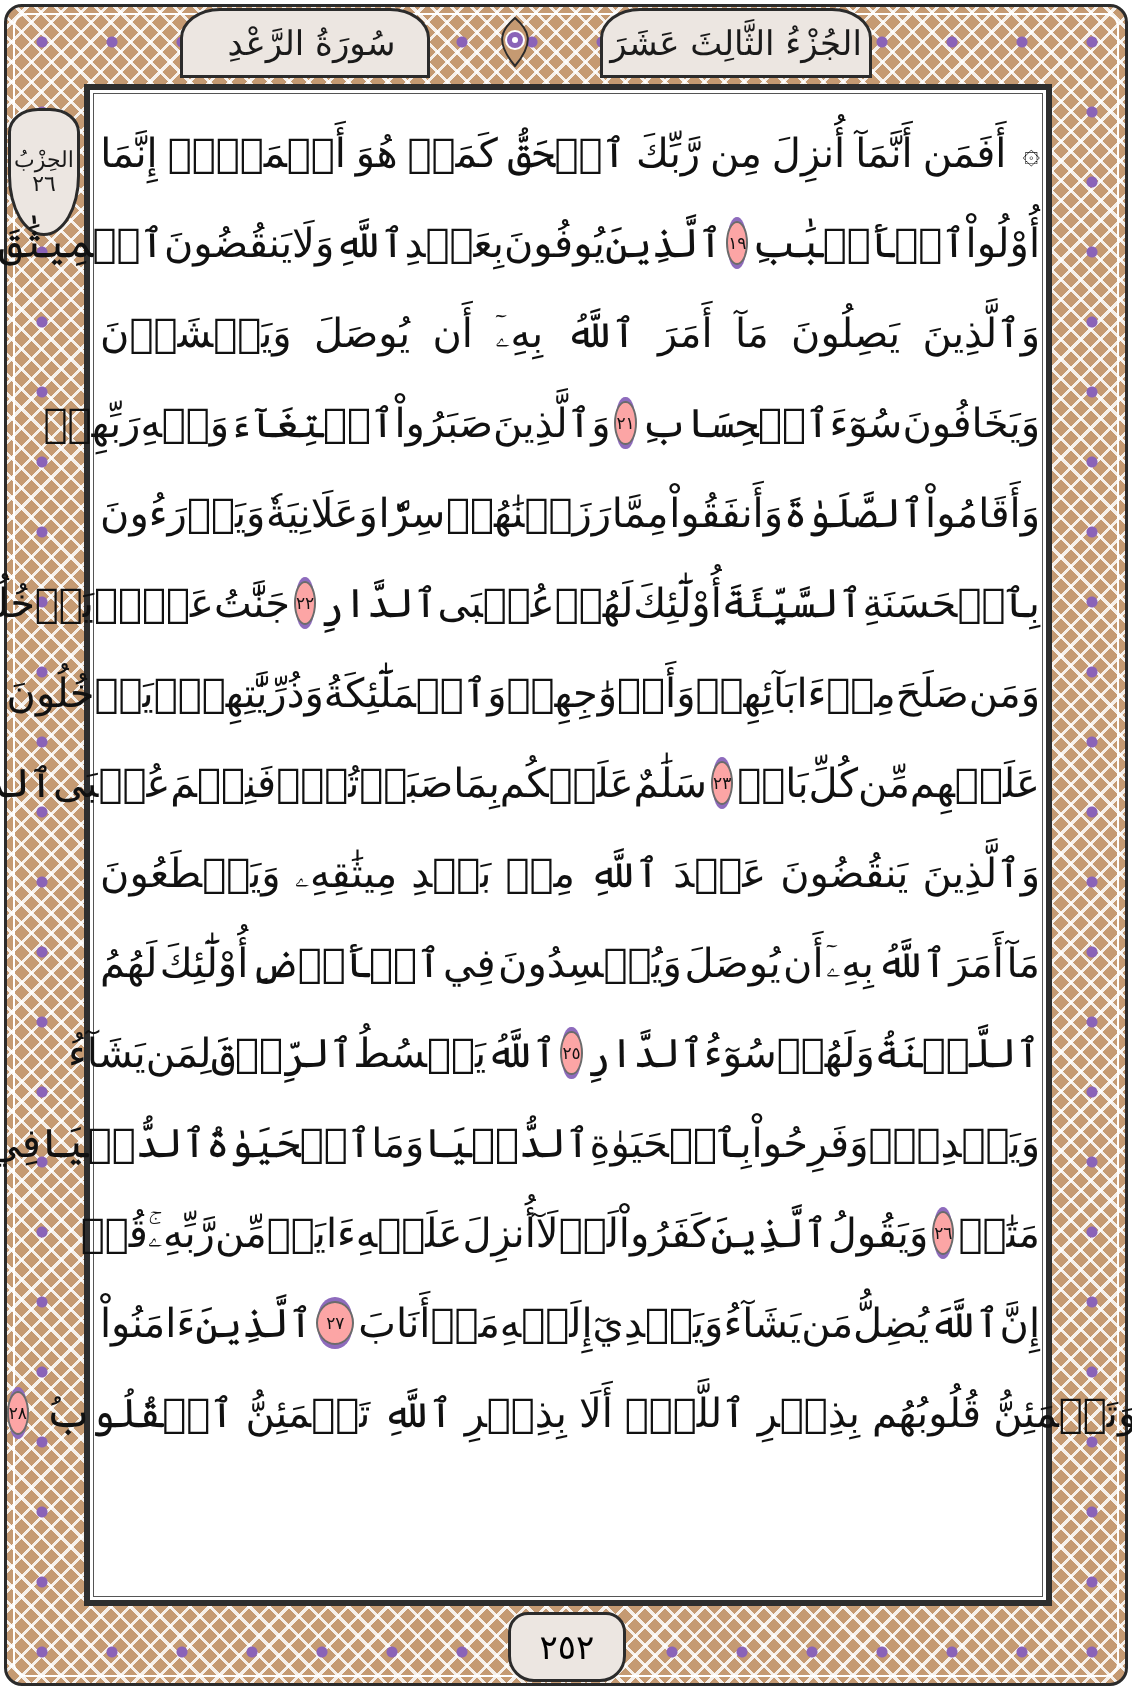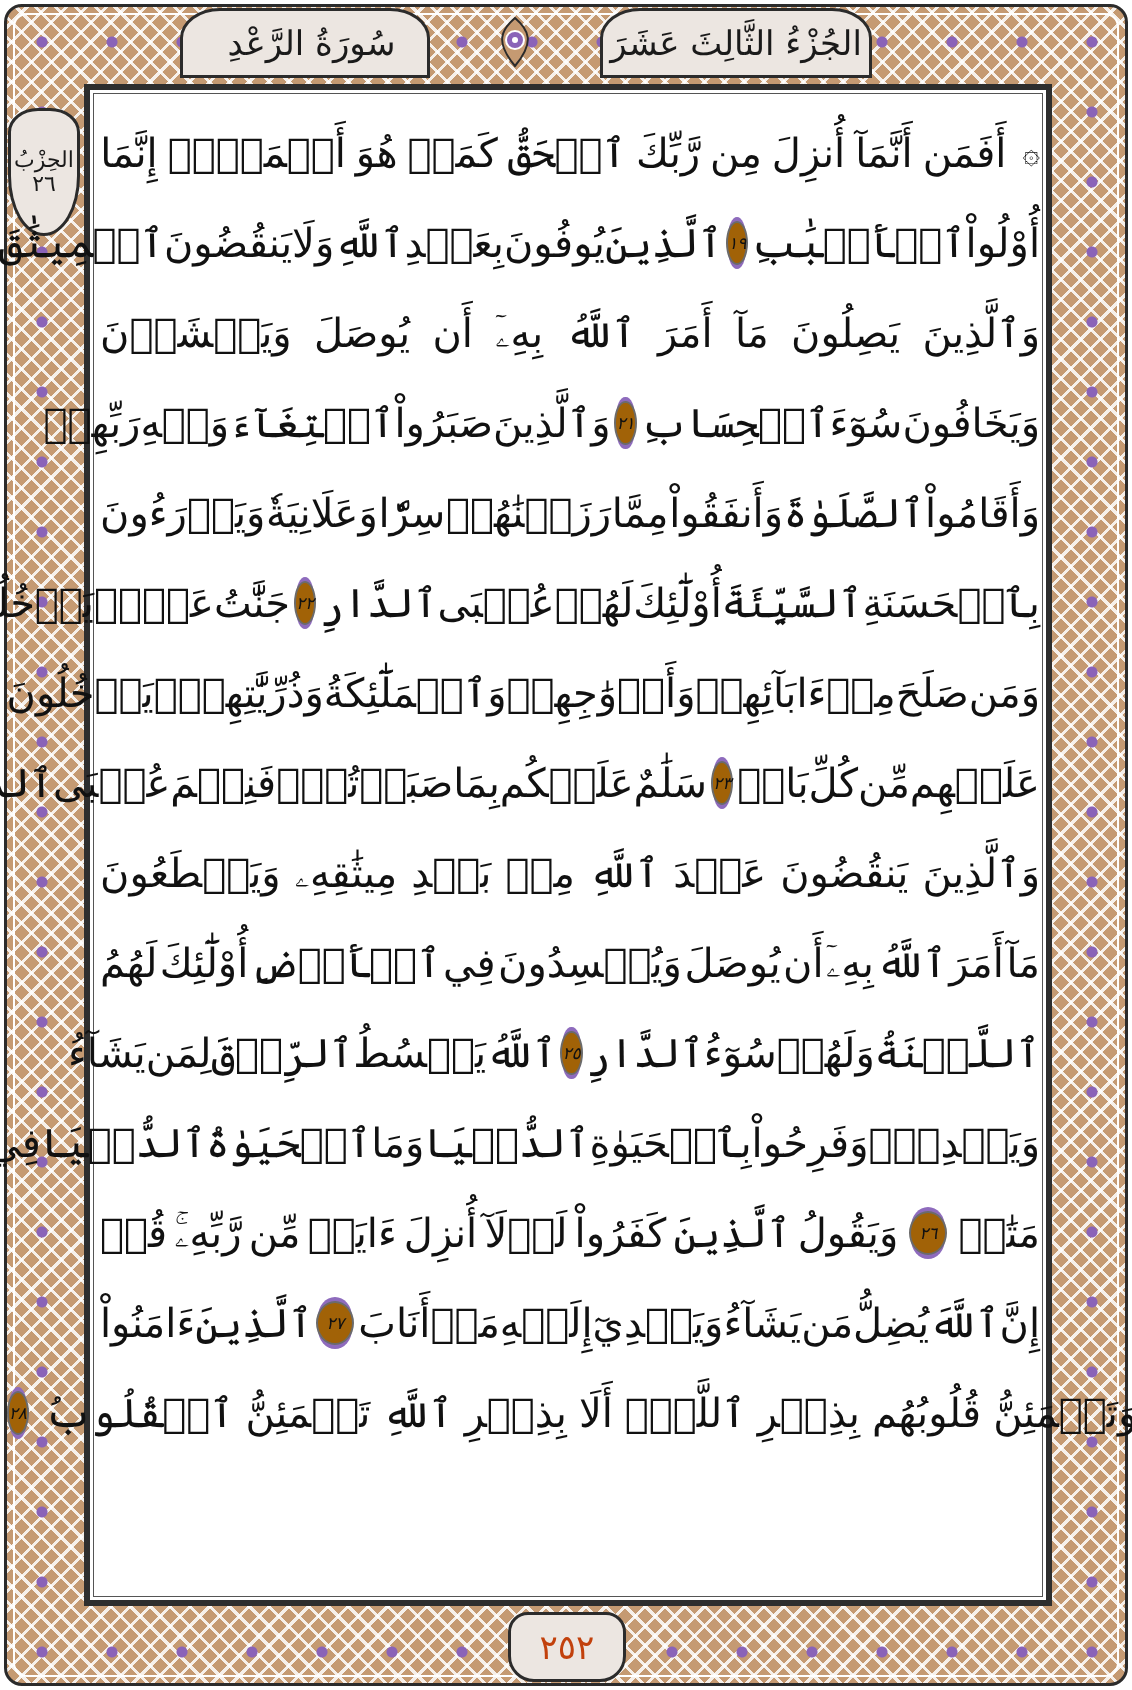--- a/index.html
+++ b/index.html
@@ -70,35 +70,34 @@
     justify-content: space-between; white-space: nowrap;
     font-size: 40px; line-height: 90px;
     text-align: justify; text-align-last: justify;
   }
   .line.last { justify-content: center; gap: 12px; }
   .word { display: inline-block; }
   .ayah {
     display: inline-flex; align-items: center; justify-content: center;
     width: 34px; height: 40px; margin: 0 4px;
     border-radius: 50% / 50%;
-    background: #a16207;
+    background: #fca5a5;
     border: 2px solid #6b6b6b;
     box-shadow: 0 -6px 0 -2px #8e6bbd, 0 6px 0 -2px #8e6bbd;
     font-size: 17px; color: #111; font-family: "DejaVu Sans", sans-serif;
     vertical-align: middle;
-    font-style: italic;
   }
   .rub { color: #111; font-size: 30px; margin-left: 6px; }
   
   .page-num {
     position: absolute; left: 508px; top: 1612px; width: 118px; height: 70px;
     background: #ece6e1; border: 3px solid #2b2b2b; box-sizing: border-box;
     border-radius: 20px 20px 26px 26px;
     display: flex; align-items: center; justify-content: center;
-    font-family: "DejaVu Sans", sans-serif; font-size: 34px; color: #c2410c;
+    font-family: "DejaVu Sans", sans-serif; font-size: 34px; color: #000000;
   }
 </style>
 </head>
 <body>
 
 <div class="frame"></div>
 
 <div class="header-box surah">
   <span>سُورَةُ الرَّعْدِ</span>
 </div>
@@ -260,20 +259,21 @@
       <span class="word">فِي</span>
     </div>
     <div class="line">
       <span class="word">مَتَٰعٞ</span>
       <span class="ayah">٢٦</span>
       <span class="word">وَيَقُولُ</span>
       <span class="word">ٱلَّذِينَ</span>
       <span class="word">كَفَرُواْ</span>
       <span class="word">لَوۡلَآ</span>
       <span class="word">أُنزِلَ</span>
+      <span class="word">عَلَيۡهِ</span>
       <span class="word">ءَايَةٞ</span>
       <span class="word">مِّن</span>
       <span class="word">رَّبِّهِۦۚ</span>
       <span class="word">قُلۡ</span>
     </div>
     <div class="line">
       <span class="word">إِنَّ</span>
       <span class="word">ٱللَّهَ</span>
       <span class="word">يُضِلُّ</span>
       <span class="word">مَن</span>

